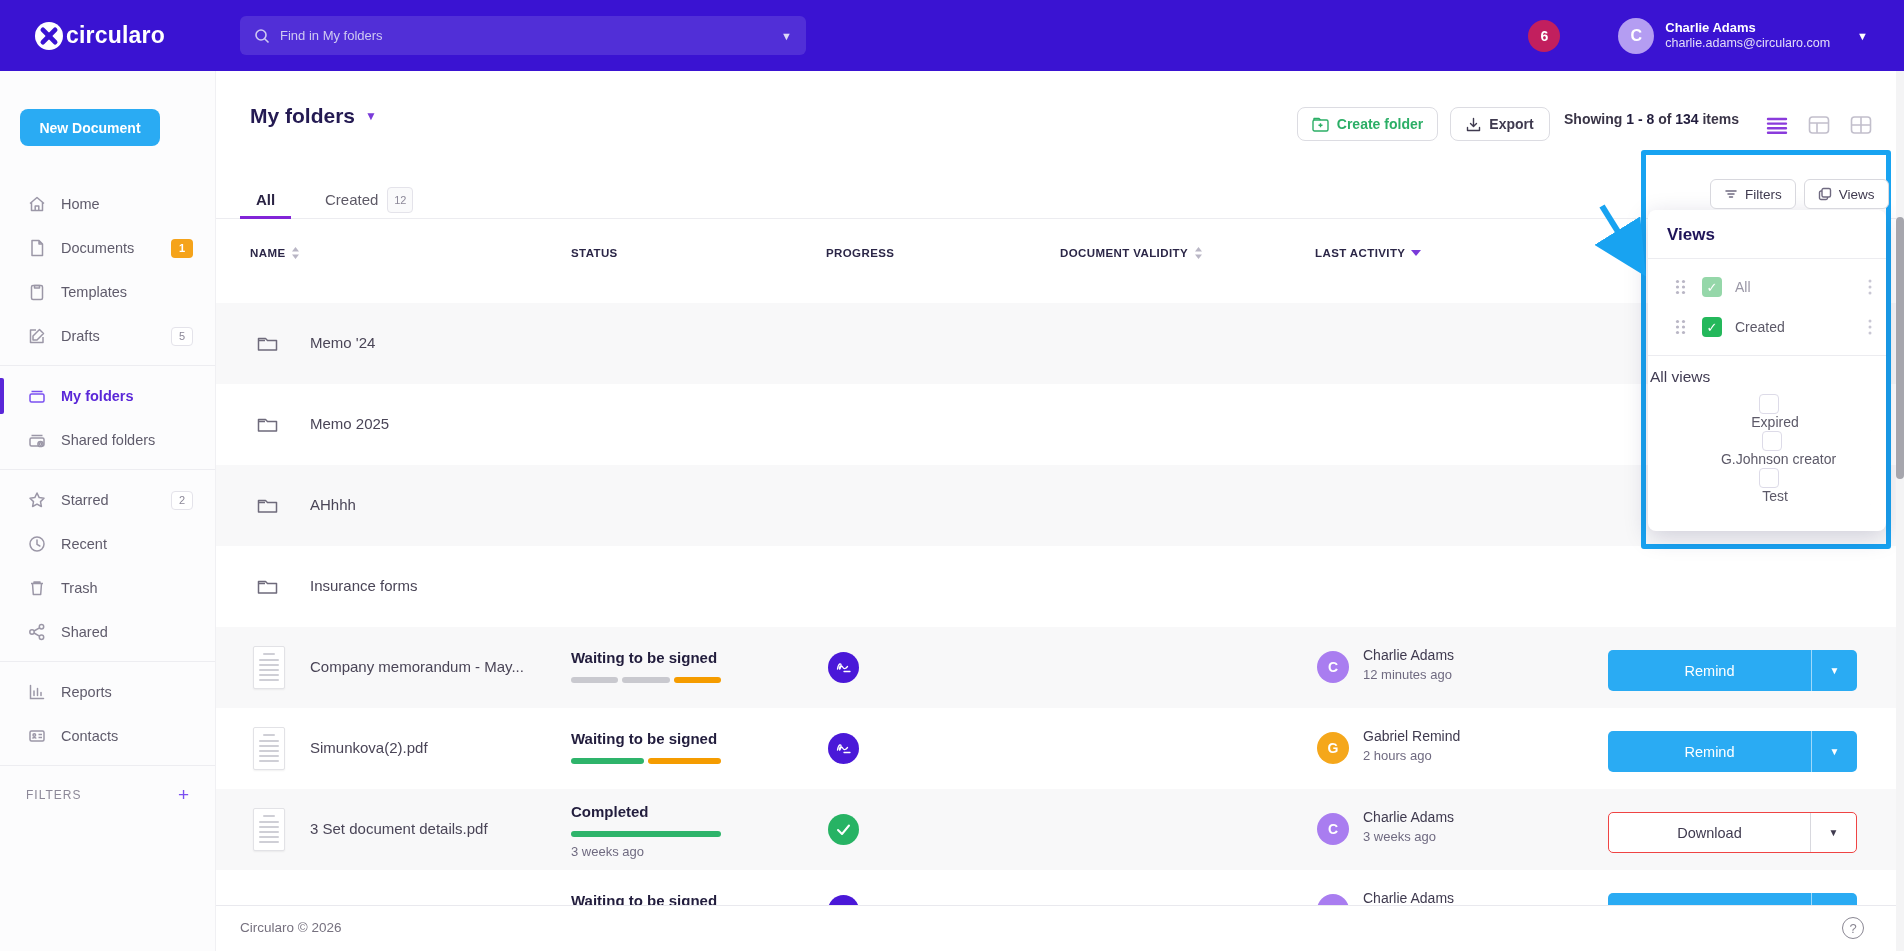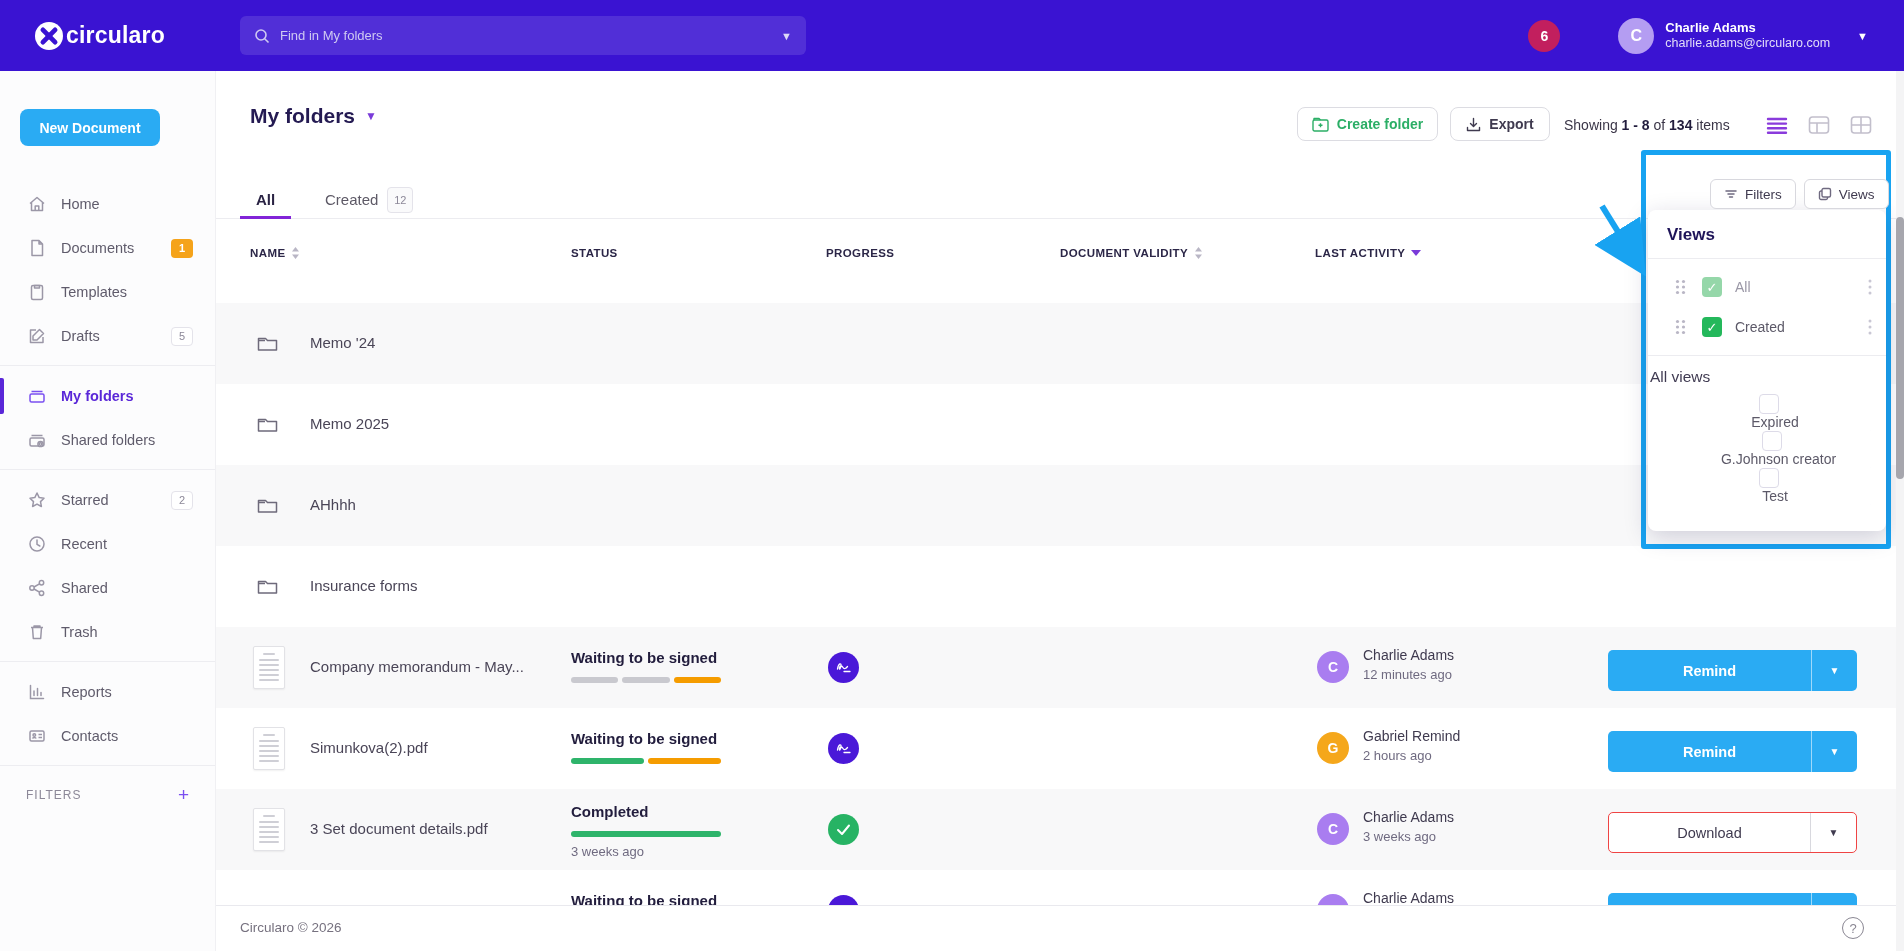--- a/index.html
+++ b/index.html
@@ -55,21 +55,21 @@
   .main { position:absolute; left:216px; top:71px; right:0; bottom:0; background:#fff; }
   .page-title-row { position:absolute; left:34px; top:33px; display:flex; align-items:center;
     gap:10px; cursor:pointer; }
   .page-title { color:#241a52; font-size:21px; font-weight:bold; }
   .title-caret { color:#7a3bd9; font-size:12px; }
   .btn-outline { position:absolute; height:34px; background:#fff; border:1px solid #dcdce2;
     border-radius:8px; display:flex; align-items:center; justify-content:center; gap:8px;
     font-size:14px; cursor:pointer; }
   .btn-create { left:1081px; top:36px; width:141px; color:#2bae66; font-weight:bold; }
   .btn-export { left:1234px; top:36px; width:100px; color:#3f3a4f; font-weight:bold; }
-  .showing { position:absolute; left:1348px; top:46px; font-size:14px; color:#3a3547; }
+  .showing { position:absolute; left:1348px; top:40px; font-size:14px; color:#3a3547;font-weight:bold; }
   .showing b { color:#221d3d; }
   .view-icons { position:absolute; left:1550px; top:44px; display:flex; gap:20px; align-items:center; }
   .vicon { width:22px; height:20px; cursor:pointer; }
 
   .tabbar-line { position:absolute; left:0; right:0; top:147px; height:1px; background:#ececf0; }
   .tab { position:absolute; top:110px; height:37px; display:flex; align-items:center; gap:9px;
     font-size:15px; color:#5d5966; cursor:pointer; }
   .tab-all { left:40px; }
   .tab-created { left:109px; }
   .tab.active { color:#2a2344; font-weight:bold; }
@@ -117,21 +117,21 @@
   .act-avatar[data-tone="purple"] { background:#a97df0; }
   .act-avatar[data-tone="orange"] { background:#f5a71b; }
   .act-name { left:1147px; top:20px; font-size:14px; color:#3f3a4f; }
   .act-time { left:1147px; top:40px; font-size:13px; color:#6f6a80; }
   .action { left:1392px; top:23px; width:249px; height:41px; border-radius:5px;
     display:flex; align-items:stretch; cursor:pointer; overflow:hidden; }
   .action[data-style="primary"] { background:#2aabf3; color:#fff; }
   .action[data-style="secondary"] { background:#fff; border:1px solid #ef4444; color:#3f3a4f; }
   .action-label { flex:1; display:flex; align-items:center; justify-content:center;
     font-size:14.5px; }
-  .action[data-style="primary"] .action-label { font-weight:bold; }
+  .action[data-style="primary"] .action-label { font-weight:normal; }
   .action-divider { width:1px; }
   .action[data-style="primary"] .action-divider { background:rgba(255,255,255,.55); }
   .action[data-style="secondary"] .action-divider { background:#d8d8de; }
   .action-caret { width:45px; display:flex; align-items:center; justify-content:center; font-size:10px; }
 
   
   .footer { position:absolute; left:0; right:0; bottom:0; height:46px; background:#fff;
     border-top:1px solid #e9e9ee; z-index:20; }
   .copyright { position:absolute; left:24px; top:14px; font-size:13.5px; color:#76717f; }
   .help { position:absolute; right:40px; top:11px; width:22px; height:22px; border-radius:50%;
@@ -275,33 +275,33 @@
         <span class="nav-badge plain">2</span>
       </div>
       <div class="nav-item">
         <svg class="nico" viewBox="0 0 20 20" fill="none" stroke="currentColor" stroke-width="1.5" stroke-linecap="round">
             <circle cx="10" cy="10" r="7"></circle>
             <path d="M10 6 V10.3 L12.8 12"></path>
           </svg>
         <span>Recent</span>
       </div>
       <div class="nav-item">
+        <svg class="nico" viewBox="0 0 20 20" fill="none" stroke="currentColor" stroke-width="1.5" stroke-linejoin="round">
+            <path d="M4 5.5 H16 M7 5.5 V4 H13 V5.5 M5.5 5.5 6.3 16.5 H13.7 L14.5 5.5"></path>
+          </svg>
+        <span>Trash</span>
+      </div>
+      <div class="nav-item">
         <svg class="nico" viewBox="0 0 20 20" fill="none" stroke="currentColor" stroke-width="1.5">
             <circle cx="5" cy="10" r="2.2"></circle>
             <circle cx="14.5" cy="4.8" r="2.2"></circle>
             <circle cx="14.5" cy="15.2" r="2.2"></circle>
             <path d="M7 9 12.5 5.8 M7 11 12.5 14.2"></path>
           </svg>
         <span>Shared</span>
-      </div>
-      <div class="nav-item">
-        <svg class="nico" viewBox="0 0 20 20" fill="none" stroke="currentColor" stroke-width="1.5" stroke-linejoin="round">
-            <path d="M4 5.5 H16 M7 5.5 V4 H13 V5.5 M5.5 5.5 6.3 16.5 H13.7 L14.5 5.5"></path>
-          </svg>
-        <span>Trash</span>
       </div>
 
       <div class="nav-divider"></div>
 
       <div class="nav-item">
         <svg class="nico" viewBox="0 0 20 20" fill="none" stroke="currentColor" stroke-width="1.5" stroke-linecap="round">
             <path d="M3.5 3.5 V16.5 H16.5"></path>
             <path d="M7 13.5 V9 M10.5 13.5 V6.5 M14 13.5 V10.5"></path>
           </svg>
         <span>Reports</span>

